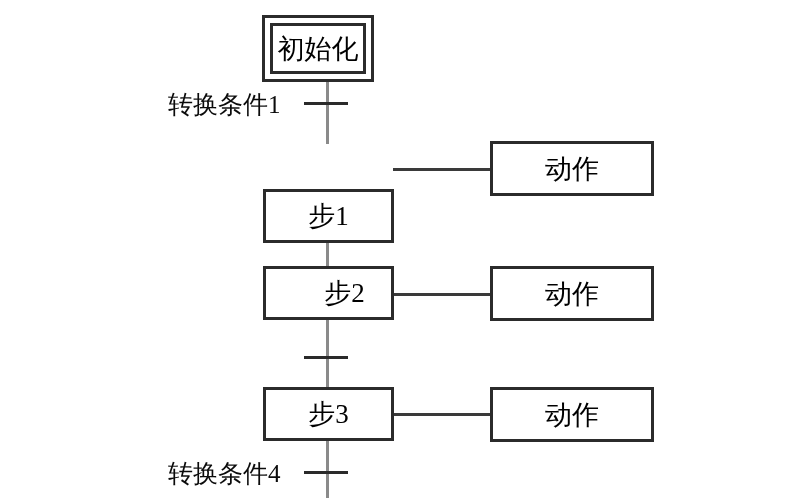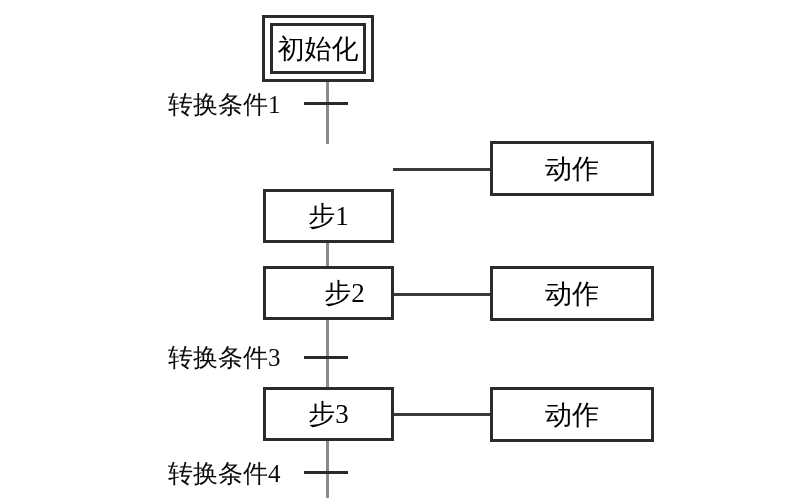--- a/index.html
+++ b/index.html
@@ -79,21 +79,20 @@
   <div class="hline h2"></div>
   <div class="hline h3"></div>
 
   <div class="init-outer">
     <div class="init-inner">
       <span>初始化</span>
     </div>
   </div>
 
   <div class="tlabel l1">转换条件1</div>
-  <div class="tlabel l3">转换条件3</div>
   <div class="tlabel l4">转换条件4</div>
 
   <div class="box step s1">
     <span>步1</span>
   </div>
   <div class="box step s2">
     <span>步2</span>
   </div>
   <div class="box step s3">
     <span>步3</span>

